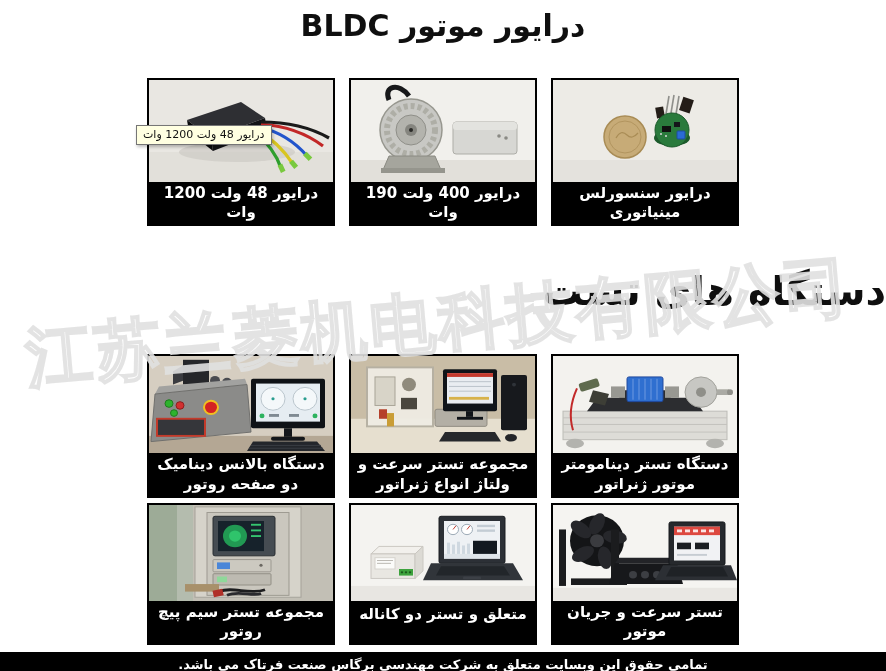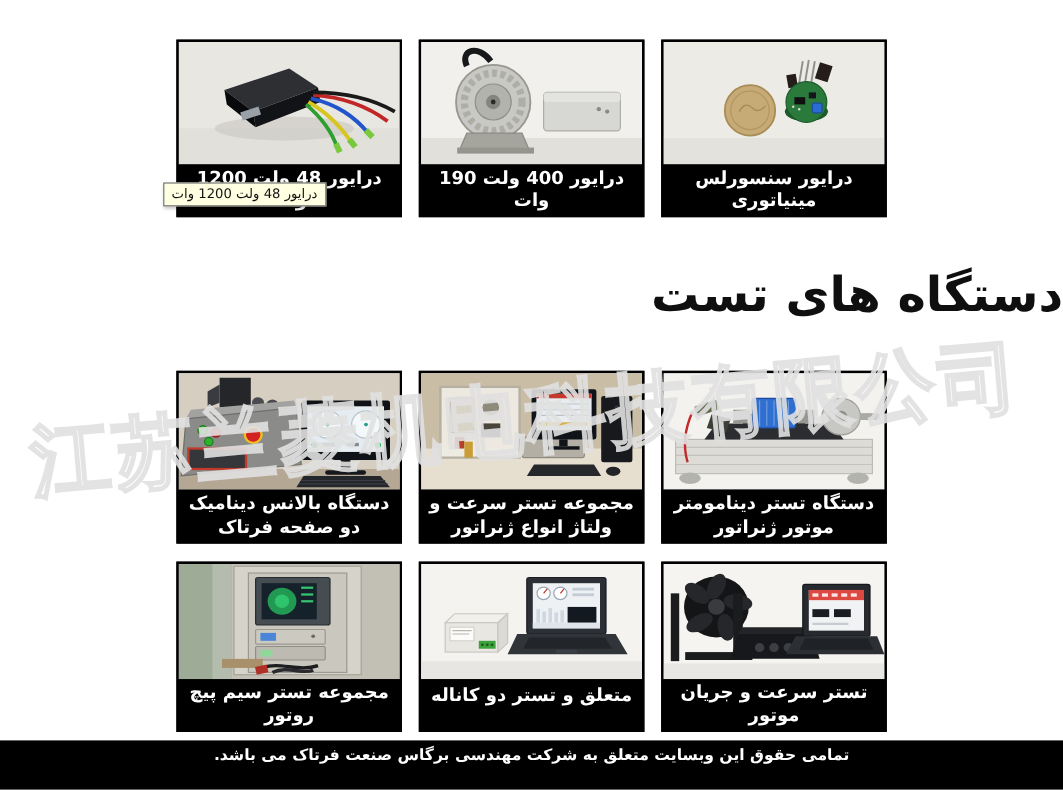--- a/index.html
+++ b/index.html
@@ -33,21 +33,21 @@
 
   .row {
     display: flex;
     justify-content: center;
     gap: 14px;
     position: relative;
     z-index: 1;
   }
   .row-1 { margin-top: 33px; }
   .row-2 { margin-top: 38px; }
-  .row-3 { margin-top: 15px; }
+  .row-3 { margin-top: 5px; }
 
   figure.card {
     width: 188px;
     border: 2px solid #000;
     background: #000;
     display: flex;
     flex-direction: column;
     cursor: pointer;
   }
   .photo-wrap { width: 184px; background: #eee; overflow: hidden; }
@@ -115,20 +115,21 @@
     z-index: 6;
     padding-top: 5px;
   }
   .footer .f1 { font-size: 13px; font-weight: bold; line-height: 1.25; }
 </style>
 </head>
 <body>
 
 <div class="page">
 
+  <h1 class="title" dir="rtl">درایور موتور BLDC</h1>
 
   <div class="row row-1">
 
     <figure class="card">
       <div class="photo-wrap">
         <svg viewBox="0 0 184 102" preserveAspectRatio="none">
           <rect width="184" height="102" fill="#e9e7e2"></rect>
           <rect y="72" width="184" height="30" fill="#dedcd6" opacity="0.6"></rect>
           <ellipse cx="88" cy="72" rx="58" ry="10" fill="#c9c7c2" opacity="0.6"></ellipse>
           <polygon points="38,40 92,22 116,38 62,58" fill="#2e2f33"></polygon>
@@ -226,21 +227,21 @@
           <circle cx="166" cy="63" r="2.5" fill="#2db35f"></circle>
           <rect x="120" y="61" width="10" height="3" fill="#7f8a92"></rect>
           <rect x="140" y="61" width="10" height="3" fill="#7f8a92"></rect>
           <rect x="135" y="76" width="8" height="9" fill="#14171b"></rect>
           <rect x="122" y="85" width="34" height="4" rx="2" fill="#14171b"></rect>
           <polygon points="104,90 168,90 176,100 98,100" fill="#23262b"></polygon>
           <line x1="102" y1="94" x2="172" y2="94" stroke="#3a3e44"></line>
           <line x1="100" y1="97" x2="174" y2="97" stroke="#3a3e44"></line>
         </svg>
       </div>
-      <figcaption class="caption" dir="rtl">دستگاه بالانس دینامیک دو صفحه فرتاک</figcaption>
+      <figcaption class="caption" dir="rtl">دستگاه بالانس دینامیک دو صفحه روتور</figcaption>
     </figure>
 
     <figure class="card">
       <div class="photo-wrap">
         <svg viewBox="0 0 184 102" preserveAspectRatio="none">
           <rect width="184" height="102" fill="#c9bda6"></rect>
           <rect y="66" width="184" height="36" fill="#e6dfcf"></rect>
           <rect x="16" y="12" width="66" height="62" fill="#efece4" stroke="#b5b0a2" stroke-width="2" opacity="0.95"></rect>
           <rect x="24" y="22" width="20" height="30" fill="#d8d4c8" stroke="#a8a396"></rect>
           <circle cx="58" cy="30" r="7" fill="#8f8a7c"></circle>

